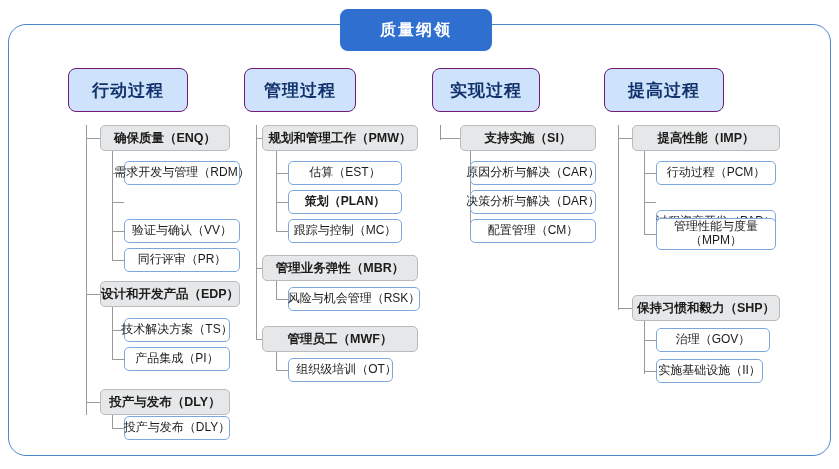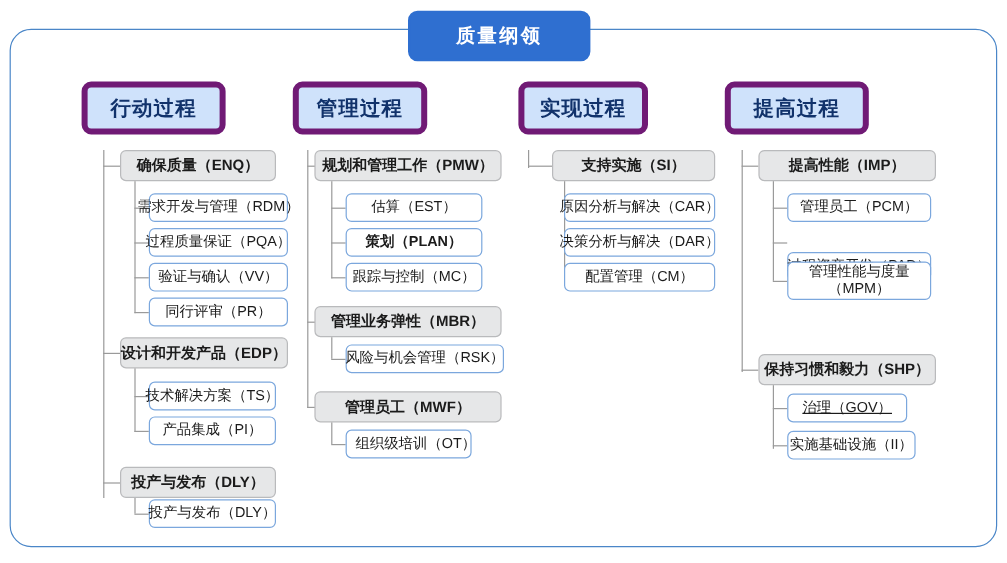--- a/index.html
+++ b/index.html
@@ -43,21 +43,21 @@
     display: flex;
     align-items: center;
     justify-content: center;
     letter-spacing: 2px;
     box-sizing: border-box;
   }
   .col-head {
     position: absolute;
     height: 44px;
     background: #cfe2fb;
-    border: 5px solid #701a75;
+    border: 1px solid #701a75;
     border-radius: 8px;
     color: #11326b;
     font-size: 17px;
     font-weight: bold;
     display: flex;
     align-items: center;
     justify-content: center;
     letter-spacing: 1px;
     box-sizing: border-box;
   }
@@ -116,21 +116,20 @@
 
   <div class="conn v" style="left:86px; top:125px; height:290px;"></div>
 
   <div class="conn h" style="left:86px; top:138px; width:14px;"></div>
   <div class="grp" style="left:100px; top:125px; width:130px;">确保质量（ENQ）</div>
 
   <div class="conn v" style="left:112px; top:151px; height:110px;"></div>
   <div class="conn h" style="left:112px; top:173px; width:12px;"></div>
   <div class="leaf" style="left:124px; top:161px; width:116px;">需求开发与管理（RDM）</div>
   <div class="conn h" style="left:112px; top:202px; width:12px;"></div>
-  <div class="leaf" style="left:124px; top:190px; width:116px;">过程质量保证（PQA）</div>
   <div class="conn h" style="left:112px; top:231px; width:12px;"></div>
   <div class="leaf" style="left:124px; top:219px; width:116px;">验证与确认（VV）</div>
   <div class="conn h" style="left:112px; top:260px; width:12px;"></div>
   <div class="leaf" style="left:124px; top:248px; width:116px;">同行评审（PR）</div>
 
   <div class="conn h" style="left:86px; top:294px; width:14px;"></div>
   <div class="grp" style="left:100px; top:281px; width:140px;">设计和开发产品（EDP）</div>
 
   <div class="conn v" style="left:112px; top:307px; height:53px;"></div>
   <div class="conn h" style="left:112px; top:330px; width:12px;"></div>
@@ -190,28 +189,28 @@
 
   <div class="col-head" style="left:604px; top:68px; width:120px;">提高过程</div>
 
   <div class="conn v" style="left:618px; top:125px; height:185px;"></div>
 
   <div class="conn h" style="left:618px; top:138px; width:14px;"></div>
   <div class="grp" style="left:632px; top:125px; width:148px;">提高性能（IMP）</div>
 
   <div class="conn v" style="left:644px; top:151px; height:83px;"></div>
   <div class="conn h" style="left:644px; top:173px; width:12px;"></div>
-  <div class="leaf" style="left:656px; top:161px; width:120px;">管理员工（PCM）</div>
+  <div class="leaf" style="left:656px; top:161px; width:120px;">行动过程（PCM）</div>
   <div class="conn h" style="left:644px; top:202px; width:12px;"></div>
   <div class="leaf" style="left:656px; top:190px; width:120px;margin-top:20px;">过程资产开发（PAD）</div>
   <div class="conn h" style="left:644px; top:234px; width:12px;"></div>
   <div class="leaf two-line" style="left:656px; top:218px; width:120px;">管理性能与度量（MPM）</div>
 
   <div class="conn h" style="left:618px; top:308px; width:14px;"></div>
   <div class="grp" style="left:632px; top:295px; width:148px;">保持习惯和毅力（SHP）</div>
 
   <div class="conn v" style="left:644px; top:321px; height:53px;"></div>
   <div class="conn h" style="left:644px; top:340px; width:12px;"></div>
-  <div class="leaf" style="left:656px; top:328px; width:100px;text-decoration:underline;">治理（GOV）</div>
+  <div class="leaf" style="left:656px; top:328px; width:114px;">治理（GOV）</div>
   <div class="conn h" style="left:644px; top:371px; width:12px;"></div>
   <div class="leaf" style="left:656px; top:359px; width:107px;">实施基础设施（II）</div>
 
 </div>
 
 </body></html>

